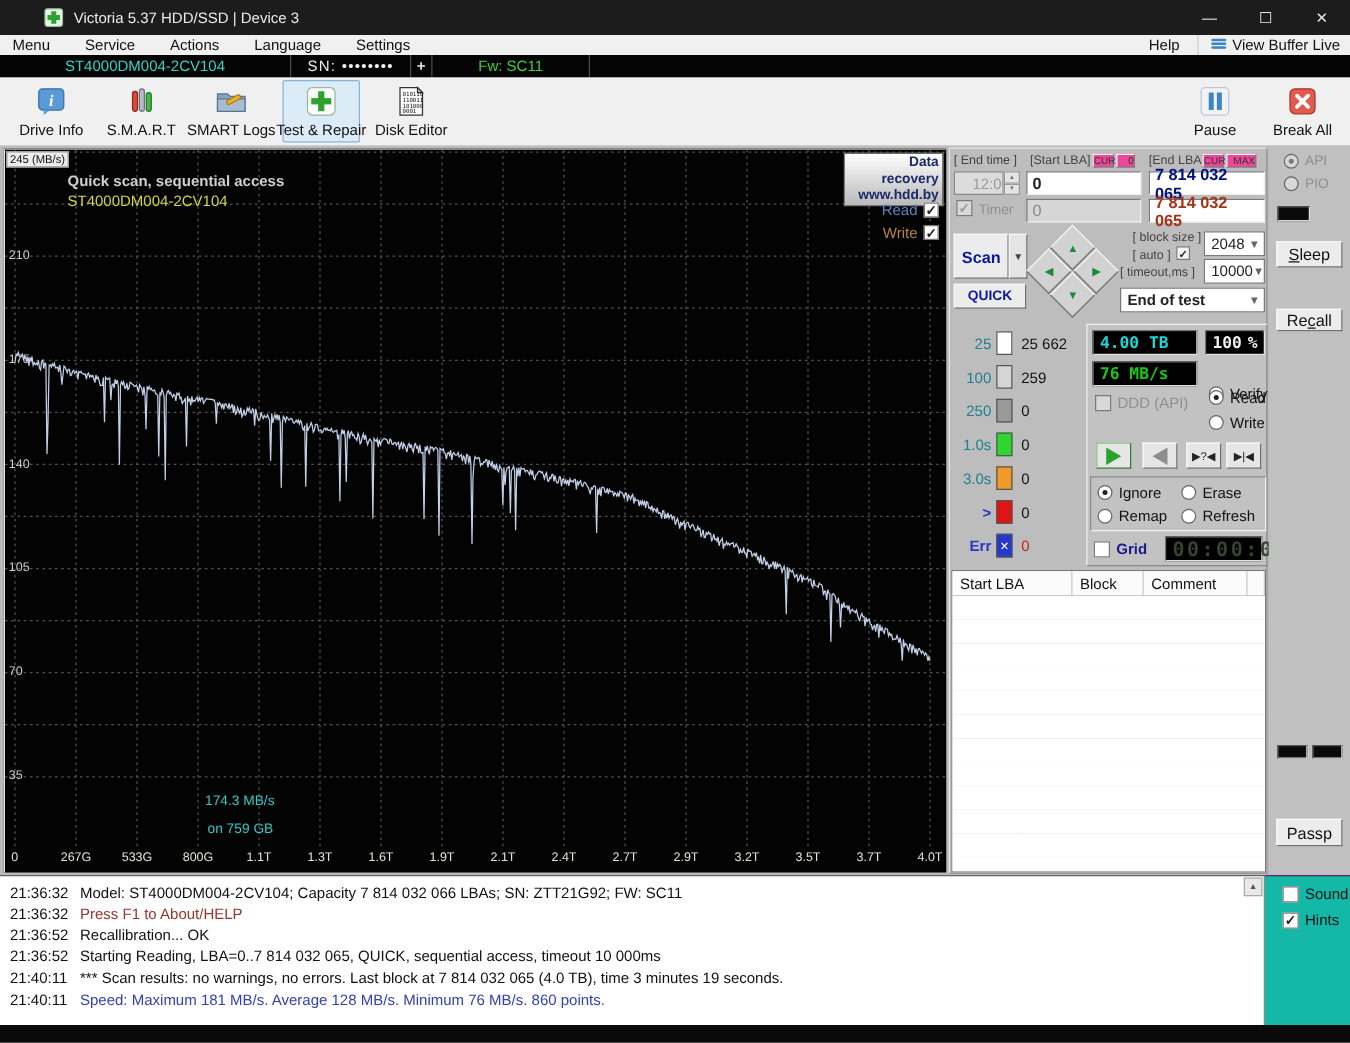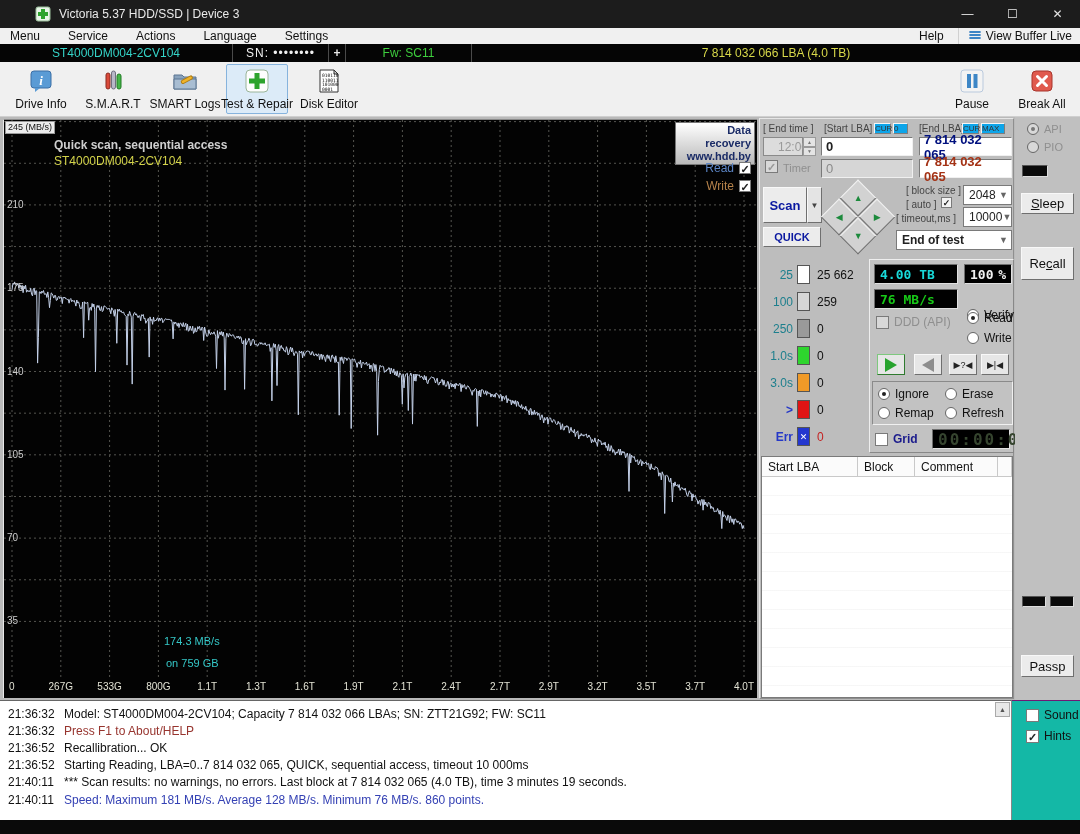--- a/index.html
+++ b/index.html
@@ -57,21 +57,21 @@
   .leg-read { right:6px; top:41px; } .leg-read span.t { color:#5b84c4; font-size:12px; }
   .leg-write { right:6px; top:59px; } .leg-write span.t { color:#b5824a; font-size:12px; }
   .tooltip1 { position:absolute; left:160px; top:515px; color:#35c8c8; font-size:11px; }
   .tooltip2 { position:absolute; left:162px; top:537px; color:#35c8c8; font-size:11px; }
   .xlabels { position:absolute; left:0; top:561px; width:754px; height:16px; }
   .xlabels span { position:absolute; color:#e3e3d5; font-size:10px; transform:translateX(-50%); white-space:nowrap; }
 
   
   .cpanel { position:absolute; left:759px; top:1px; width:255px; height:581px; background:#bdbdbd; border:1px solid; border-color:#e6e6e6 #8f8f8f #8f8f8f #e6e6e6; font-size:10px; color:#222; }
   .blab { position:absolute; color:#444; white-space:nowrap; font-size:10px; }
-  .minibtn { position:absolute; font-size:8px; line-height:9px; text-align:left; background:#0ea5e9; border:1px solid; border-color:#f5f5f5 #7d7d7d #7d7d7d #f5f5f5; color:#333; }
+  .minibtn { position:absolute; font-size:8px; line-height:9px; text-align:right; background:#ec4899; border:1px solid; border-color:#f5f5f5 #7d7d7d #7d7d7d #f5f5f5; color:#333; }
   .field { position:absolute; background:#fff; border:1px solid; border-color:#7a7a7a #f0f0f0 #f0f0f0 #7a7a7a; font-size:13px; display:flex; align-items:center; padding:0 4px; }
   .field.disabled { background:#d6d6d6; color:#8a8a8a; }
   .field.bold { font-weight:bold; }
   .val-navy { color:#00107e; font-weight:bold; justify-content:flex-end; }
   .val-red { color:#a43215; font-weight:bold; justify-content:flex-end; }
   .spin { position:absolute; display:flex; }
   .spin .sv { width:40px; height:19px; background:#dcdcdc; border:1px solid #8a8a8a; color:#9a9a9a; font-size:12px; display:flex; align-items:center; padding-left:14px; }
   .spin .arrows { width:13px; height:19px; display:flex; flex-direction:column; }
   .spin .arrows div { flex:1; background:#e4e4e4; border:1px solid #9a9a9a; font-size:5px; color:#777; display:flex; align-items:center; justify-content:center; }
   .cb { display:inline-block; width:13px; height:13px; background:#fff; border:1px solid #7a7a7a; font-size:11px; line-height:12px; text-align:center; color:#222; }
@@ -164,21 +164,20 @@
         <span>View Buffer Live</span>
       </div>
     </div>
   </div>
 
   <div class="infobar">
     <div class="infocell ic-model">ST4000DM004-2CV104</div>
     <div class="infocell ic-sn">SN: ••••••••</div>
     <div class="infocell ic-plus">+</div>
     <div class="infocell ic-fw">Fw: SC11</div>
-    <div class="infocell ic-lba">7 814 032 066 LBA (4.0 TB)</div>
   </div>
 
   <div class="toolbar">
     <div class="toolbtn">
       <svg width="26" height="26" viewBox="0 0 26 26">
         <rect x="3" y="3" width="20" height="17" rx="3" fill="#5a9bd5" stroke="#3a6ea5"></rect>
         <path d="M7 20 L7 24 L12 20 Z" fill="#5a9bd5"></path>
         <text x="13" y="17" font-size="13" font-family="Liberation Serif, serif" fill="#fff" text-anchor="middle" font-weight="bold" font-style="italic">i</text>
       </svg>
       <span class="tlabel">Drive Info</span>
@@ -490,21 +489,21 @@
           <span>API</span>
       </div>
       <div class="side-radio-row" style="left:12px; top:24px;">
         <span class="radio disabled"></span>
           <span>PIO</span>
       </div>
       <div class="minilcd" style="left:7px; top:48px; width:26px; height:12px;"></div>
       <div class="sidebtn" style="left:6px; top:76px; width:53px; height:21px;">
           <span><u>S</u><span>leep</span></span>
         </div>
-      <div class="sidebtn" style="left:6px; top:130px; width:53px; height:33px;">
+      <div class="sidebtn" style="left:6px; top:130px; width:53px; height:18px;">
           <span>Re<u>c</u>all</span>
         </div>
       <div class="minilcd" style="left:7px; top:479px; width:24px; height:11px;"></div>
       <div class="minilcd" style="left:35px; top:479px; width:24px; height:11px;"></div>
       <div class="sidebtn" style="left:6px; top:538px; width:53px; height:22px;">Passp</div>
     </div>
   </div>
 
   <div class="logpanel">
     <div style="padding-top:4px;" id="loglines">

